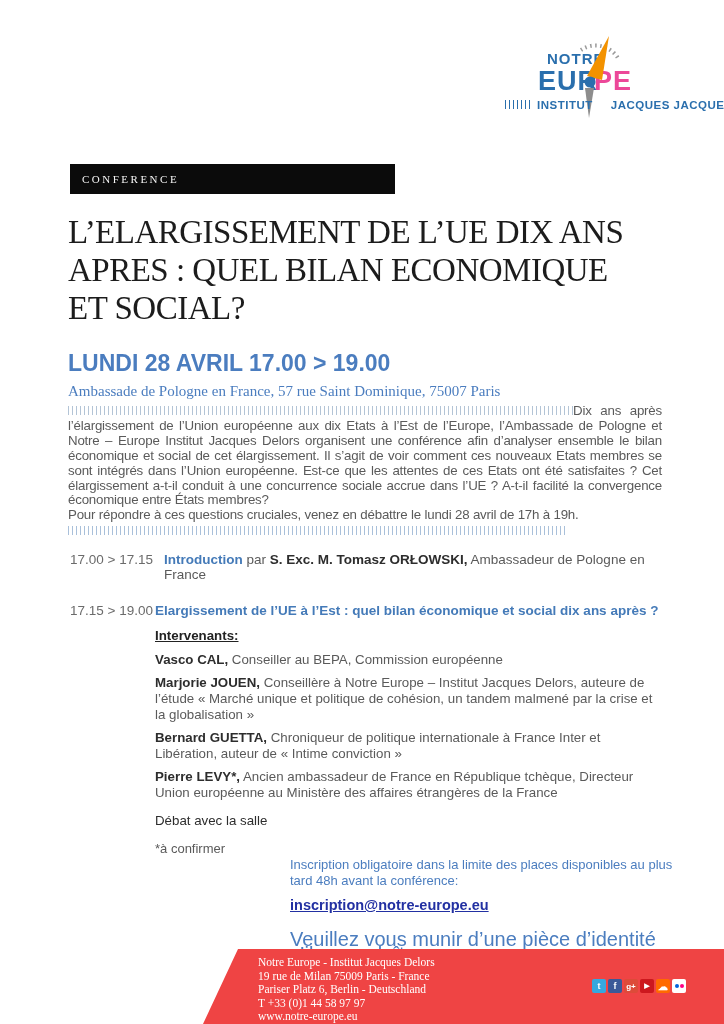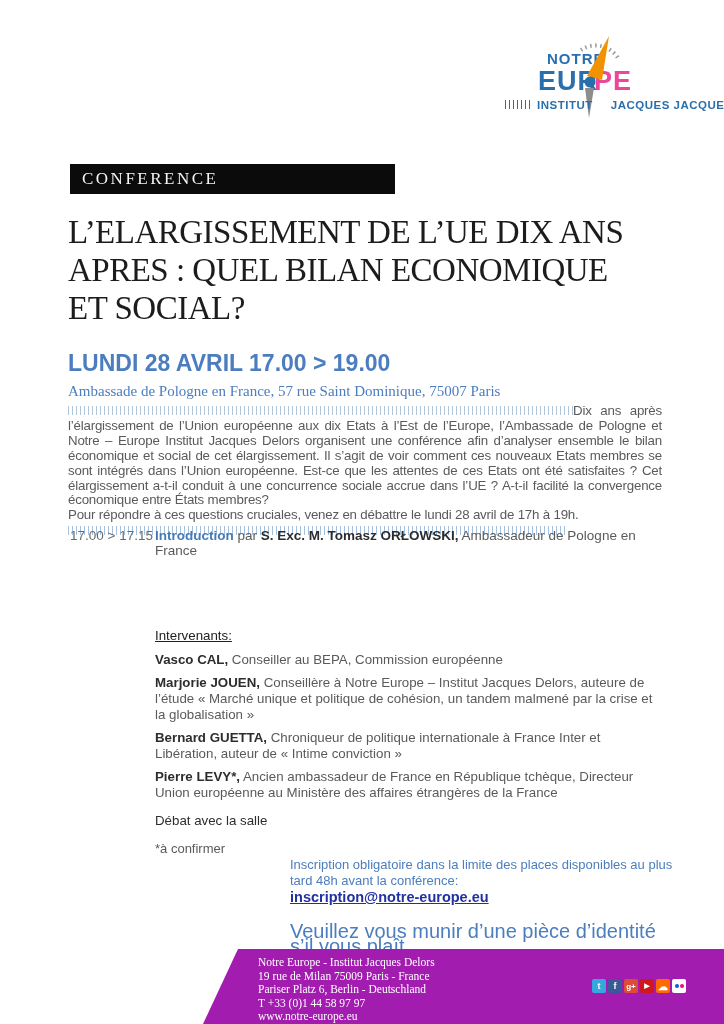--- a/index.html
+++ b/index.html
@@ -16,21 +16,21 @@
             letter-spacing:1px;color:#ec4899;}
   .logo .inst-row{position:absolute;left:0px;top:64px;white-space:nowrap;
                   font-size:11.5px;font-weight:bold;color:#2a6fad;letter-spacing:.5px;}
   .logo-ticks{display:inline-block;width:28px;height:9px;margin-right:4px;
               background:repeating-linear-gradient(90deg,#2a6fad 0 1.5px,transparent 1.5px 4px);}
   .inst-gap{display:inline-block;width:18px;}
   .needle-svg{position:absolute;left:70px;top:-3px;}
 
   
   .badge{position:absolute;left:70px;top:164px;width:325px;height:30px;background:#0b0b0b;
-         color:#f5f5f5;font-family:"Liberation Serif",serif;font-size:17px;letter-spacing:2.5px;
+         color:#f5f5f5;font-family:"Liberation Serif",serif;font-size:11px;letter-spacing:2.5px;
          line-height:30px;padding-left:12px;box-sizing:border-box;}
 
   
   .title{position:absolute;left:68px;top:213px;width:580px;font-family:"Liberation Serif",serif;
          font-size:33px;line-height:38px;color:#1c1c1c;letter-spacing:-.5px;}
   .datetime{position:absolute;left:68px;top:350px;font-size:23px;font-weight:bold;color:#4b7dbf;}
   .venue{position:absolute;left:68px;top:383px;font-family:"Liberation Serif",serif;
          font-size:15px;color:#4b7dbf;}
 
   
@@ -44,37 +44,37 @@
 
   
   .agenda-row{position:absolute;left:70px;display:flex;font-size:13.5px;}
   .agenda-time{width:85px;color:#6b6b6b;flex:none;}
   .agenda-body{width:505px;color:#5a5a5a;}
   .blue-bold{color:#447ab8;font-weight:bold;}
   .name-bold{color:#2d2d2d;font-weight:bold;}
 
   .speakers{position:absolute;left:155px;top:628px;width:508px;font-size:13.3px;color:#5a5a5a;
             line-height:16px;}
-  .speakers .heading{font-weight:normal;color:#222;text-decoration:underline;margin-bottom:8px;}
+  .speakers .heading{font-weight:bold;color:#222;text-decoration:underline;margin-bottom:8px;}
   .speakers p{margin:0 0 7px 0;}
 
   .moderator{position:absolute;left:155px;top:790px;width:508px;font-size:13.3px;color:#5a5a5a;}
   .mod-heading{font-weight:bold;color:#222;text-decoration:underline;}
   .debate{position:absolute;left:155px;top:813px;font-size:13.3px;font-weight:normal;color:#2d2d2d;}
   .footnote{position:absolute;left:155px;top:841px;font-size:13px;color:#5a5a5a;}
 
   
   .registration{position:absolute;left:290px;top:857px;width:385px;font-size:13px;
                 color:#4b7dbf;line-height:15.5px;}
-  .registration a{display:inline-block;margin-top:2px;font-size:14.5px;font-weight:bold;
+  .registration a{display:inline-block;margin-top:10px;font-size:14.5px;font-weight:bold;
                   color:#2230a2;text-decoration:underline;}
   .registration .note{margin-top:18px;font-size:20px;font-weight:normal;color:#4b7dbf;}
 
   
-  .footer{position:absolute;left:0;top:949px;width:724px;height:75px;background:#a21caf;
+  .footer{position:absolute;left:0;top:949px;width:724px;height:75px;background:#ef4444;
           clip-path:polygon(238px 0,724px 0,724px 75px,203px 75px);}
   .footer-text{position:absolute;left:258px;top:7px;font-family:"Liberation Serif",serif;
                font-size:11.5px;line-height:13.5px;color:#ffffff;}
   .social{position:absolute;left:592px;top:30px;display:flex;gap:2px;}
   .social .ic{width:14px;height:14px;display:flex;align-items:center;justify-content:center;
               color:#fff;font-size:9px;font-weight:bold;border-radius:2px;cursor:pointer;}
   .ic-flickr-dots{display:flex;gap:1px;}
   .ic-flickr-dots i{width:4px;height:4px;border-radius:50%;display:block;}
 </style>
 </head>
@@ -103,25 +103,29 @@
   <div class="datetime">LUNDI 28 AVRIL 17.00 &gt; 19.00</div>
   <div class="venue">Ambassade de Pologne en France, 57 rue Saint Dominique, 75007 Paris</div>
 
   <div class="intro">
     <span class="ticks-inline"></span><span>Dix ans après</span>
     <span>l’élargissement de l’Union européenne aux dix Etats à l’Est de l’Europe, l’Ambassade de Pologne et Notre – Europe Institut Jacques Delors organisent une conférence afin d’analyser ensemble le bilan économique et social de cet élargissement. Il s’agit de voir comment ces nouveaux Etats membres se sont intégrés dans l’Union européenne. Est-ce que les attentes de ces Etats ont été satisfaites ? Cet élargissement a-t-il conduit à une concurrence sociale accrue dans l’UE ? A-t-il facilité la convergence économique entre États membres?</span>
     <div class="intro-close">Pour répondre à ces questions cruciales, venez en débattre le lundi 28 avril de 17h à 19h.</div>
     <div class="ticks-bottom"></div>
   </div>
 
-  <div class="agenda-row" style="top:528px;">
+  <div class="agenda-row" style="top:552px;gap:9px;">
     <span class="agenda-time">17.00 &gt; 17.15</span>
     <span class="agenda-body"><span class="blue-bold">Introduction</span><span> par </span><span class="name-bold">S. Exc. M. Tomasz ORŁOWSKI,</span><span> Ambassadeur de Pologne en France</span></span>
   </div>
 
+  <div class="agenda-row" style="top:603px;">
+    <span class="agenda-time">17.15 &gt; 19.00</span>
+    <span class="agenda-body blue-bold">Elargissement de l’UE à l’Est : quel bilan économique et social dix ans après ?</span>
+  </div>
 
   <div class="speakers">
     <div class="heading">Intervenants:</div>
     <p><span class="name-bold">Vasco CAL,</span><span> Conseiller au BEPA, Commission européenne</span></p>
     <p><span class="name-bold">Marjorie JOUEN,</span><span> Conseillère à Notre Europe – Institut Jacques Delors, auteure de l’étude «&nbsp;Marché unique et politique de cohésion, un tandem malmené par la crise et la globalisation&nbsp;»</span></p>
     <p><span class="name-bold">Bernard GUETTA,</span><span> Chroniqueur de politique internationale à France Inter et Libération, auteur de «&nbsp;Intime conviction&nbsp;»</span></p>
     <p><span class="name-bold">Pierre LEVY*,</span><span> Ancien ambassadeur de France en République tchèque, Directeur Union européenne au Ministère des affaires étrangères de la France</span></p>
   </div>
 
   <div class="debate">Débat avec la salle</div>

